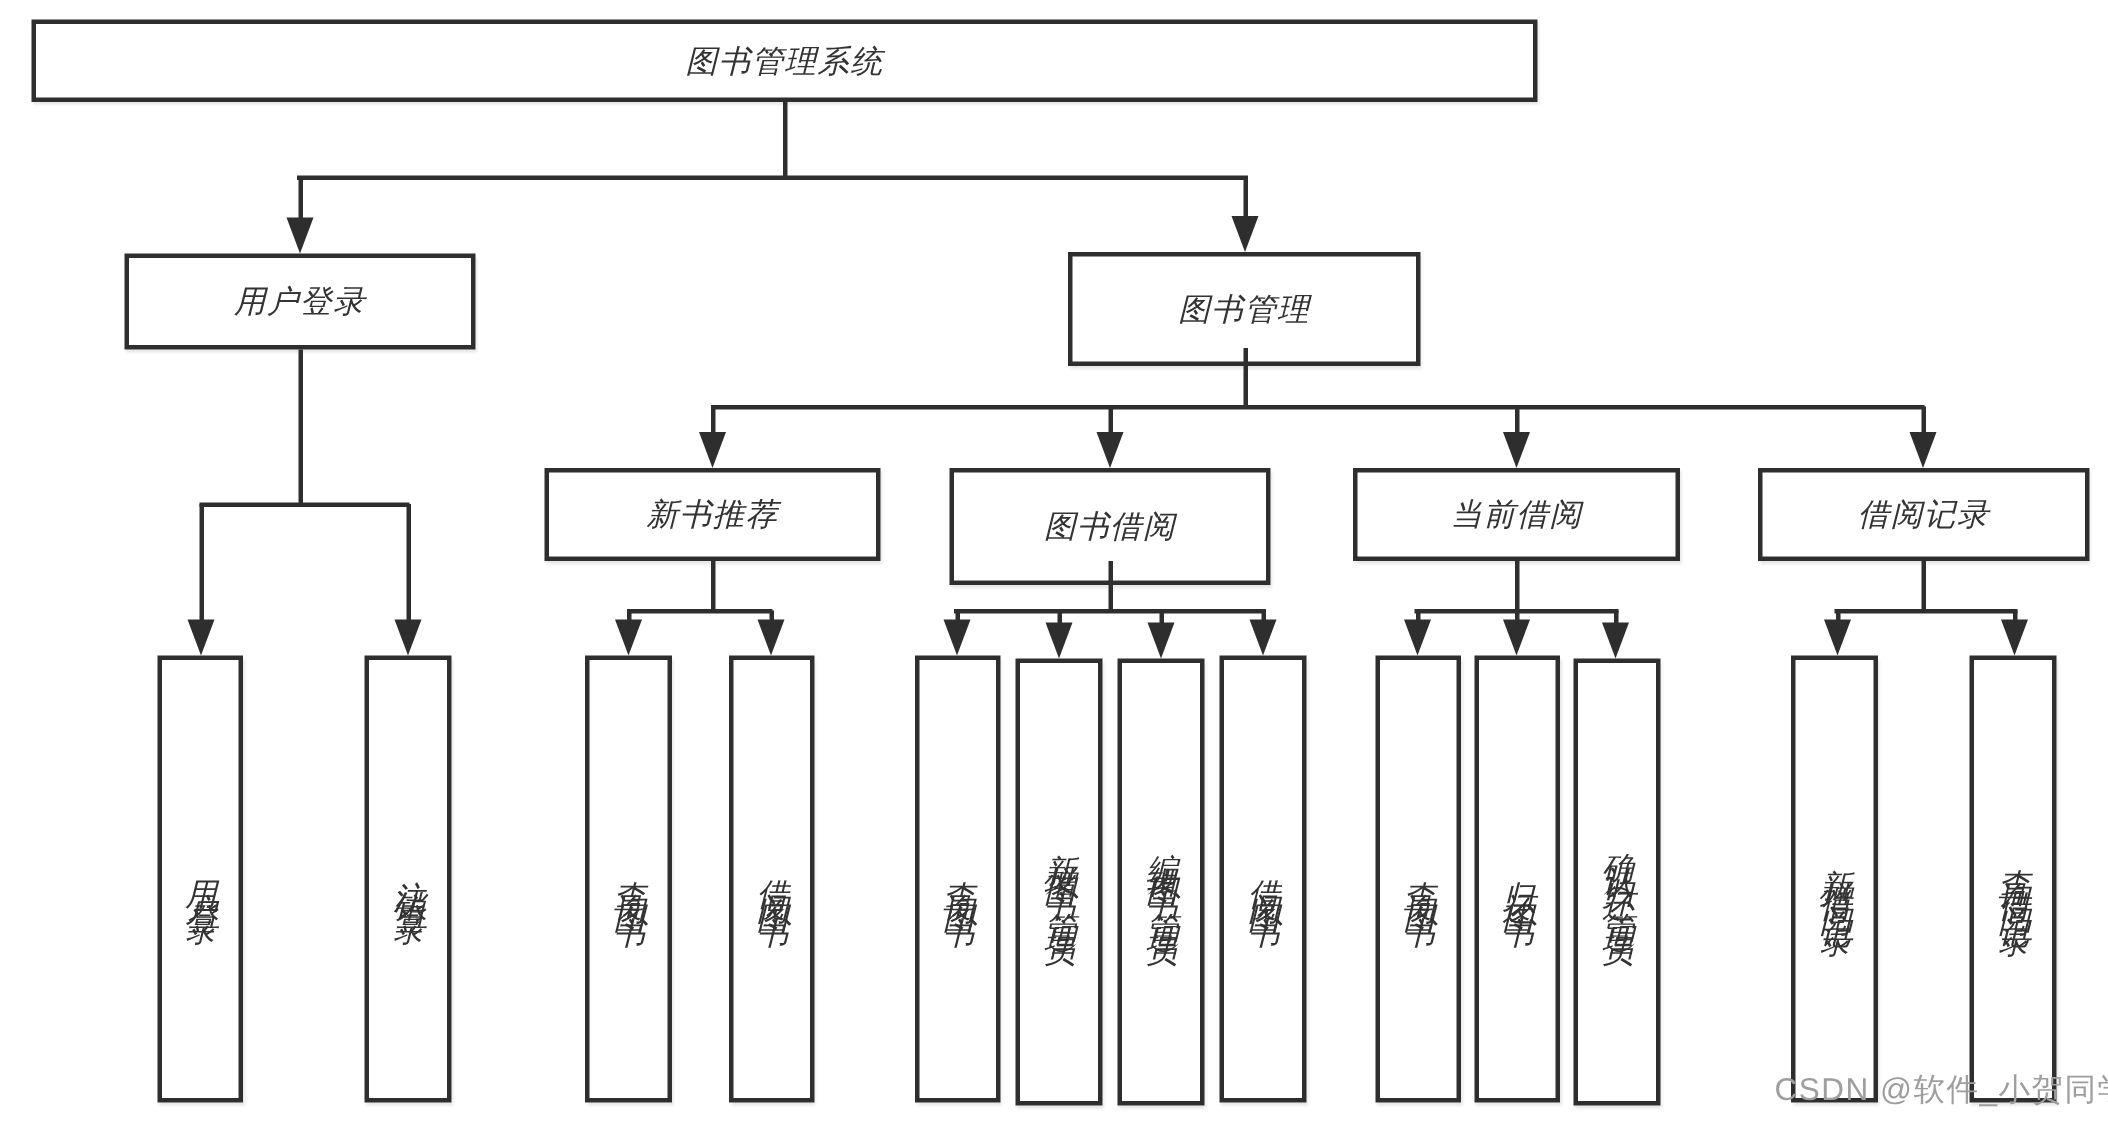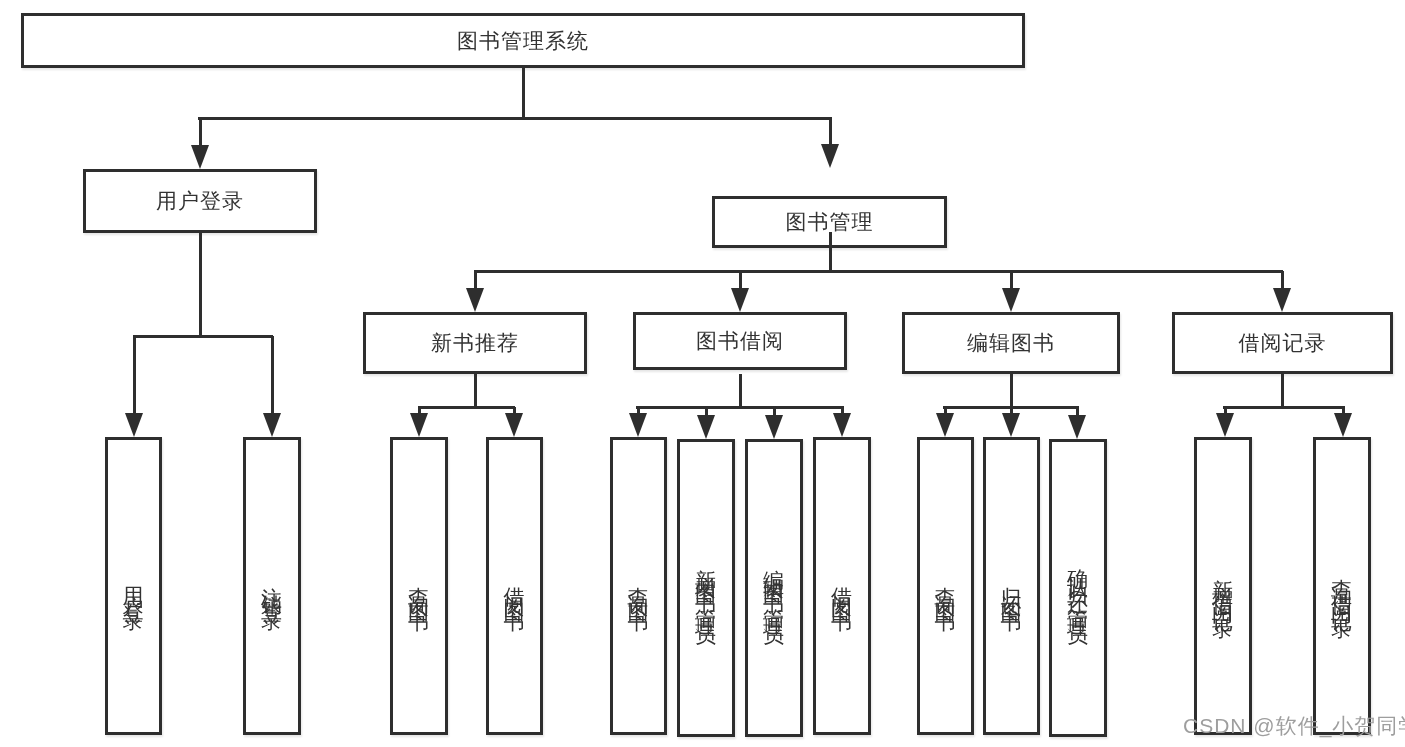--- a/index.html
+++ b/index.html
@@ -7,21 +7,21 @@
     --text:#333333;
     --wm:#9e9e9e;
     --bg:#ffffff;
   }
   *{margin:0;padding:0;box-sizing:border-box;}
   html,body{width:1405px;height:747px;background:var(--bg);overflow:hidden;
     font-family:"Liberation Sans","DejaVu Sans",sans-serif;}
   .stage{position:absolute;left:0;top:0;width:1405px;height:747px;}
   .node{position:absolute;border:3px solid var(--line);background:#fff;
     display:flex;align-items:center;justify-content:center;color:var(--text);
-    box-shadow:1px 2px 2px rgba(0,0,0,0.10);}
+    box-shadow:1px 2px 2px rgba(0,0,0,0.10);font-style:italic;}
   .node-h .label{font-size:21px;letter-spacing:1px;white-space:nowrap;}
   .node-v{overflow:hidden;}
   .node-v .label{writing-mode:vertical-rl;text-orientation:mixed;
     font-size:21px;letter-spacing:8px;line-height:1;white-space:nowrap;}
   .line{position:absolute;background:var(--line);}
   .arrowhead{position:absolute;width:0;height:0;
     border-left:9px solid transparent;border-right:9px solid transparent;
     border-top:24px solid var(--line);}
   .watermark{position:absolute;left:1183px;top:712px;z-index:6;
     font-size:21px;color:var(--wm);letter-spacing:1px;white-space:nowrap;}
@@ -29,31 +29,31 @@
 </head>
 <body>
 
 <div class="stage">
     <div class="node node-h" style="left: 21px; top: 13px; width: 1004px; height: 55px;">
       <span class="label">图书管理系统</span>
     </div>
     <div class="node node-h" style="left: 83px; top: 169px; width: 234px; height: 64px;">
       <span class="label">用户登录</span>
     </div>
-    <div class="node node-h" style="left: 712px; top: 168px; width: 235px; height: 52px; margin-top: 28px;">
+    <div class="node node-h" style="left: 712px; top: 168px; width: 235px; height: 76px;">
       <span class="label">图书管理</span>
     </div>
     <div class="node node-h" style="left: 363px; top: 312px; width: 224px; height: 62px; text-align: center;">
       <span class="label">新书推荐</span>
     </div>
-    <div class="node node-h" style="left: 633px; top: 312px; width: 214px; height: 58px;">
+    <div class="node node-h" style="left: 633px; top: 312px; width: 214px; height: 78px;">
       <span class="label">图书借阅</span>
     </div>
     <div class="node node-h" style="left: 902px; top: 312px; width: 218px; height: 62px;">
-      <span class="label">编辑图书</span>
+      <span class="label">当前借阅</span>
     </div>
     <div class="node node-h" style="left: 1172px; top: 312px; width: 221px; height: 62px;">
       <span class="label">借阅记录</span>
     </div>
     <div class="node node-v" style="left: 105px; top: 437px; width: 57px; height: 298px;">
       <span class="label">用户登录</span>
     </div>
     <div class="node node-v" style="left: 243px; top: 437px; width: 58px; height: 298px;">
       <span class="label">注销登录</span>
     </div>

